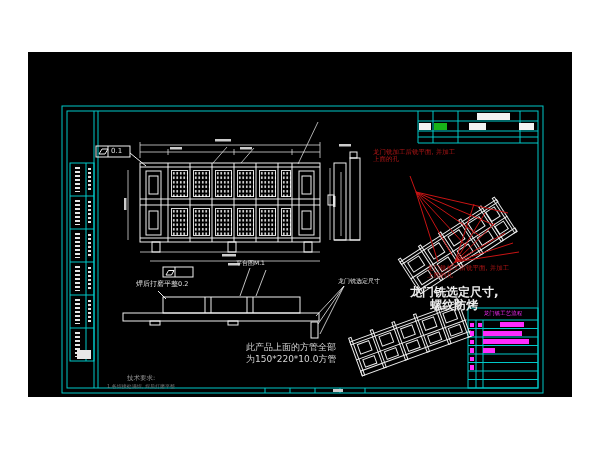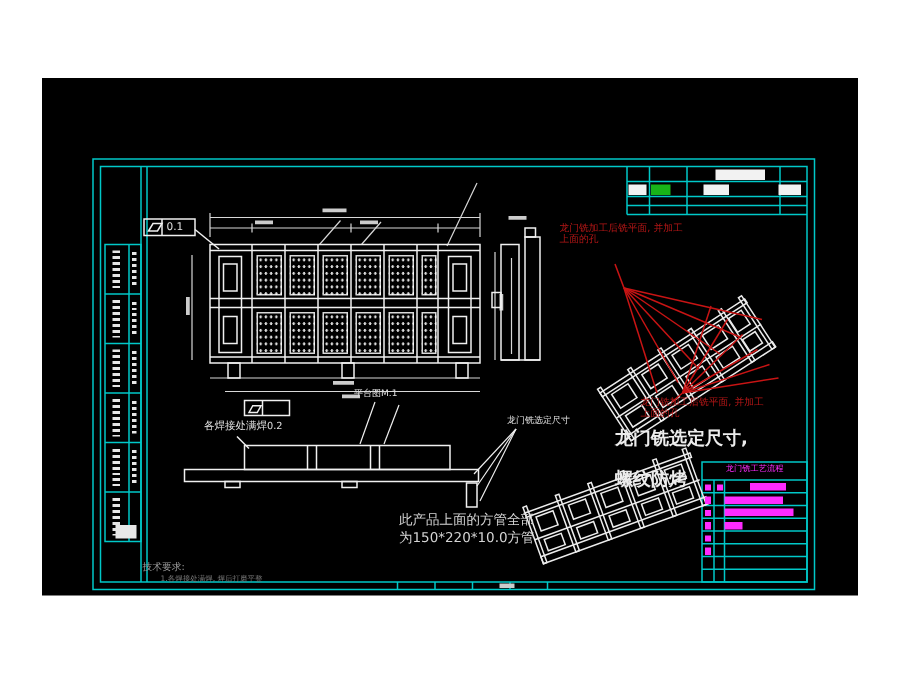--- a/index.html
+++ b/index.html
@@ -222,41 +222,41 @@
   <div class="txt red" style="left:373px;top:149px;font-size:6.5px;">
     <div>龙门铣加工后铣平面, 并加工</div>
     <div>上面的孔</div>
   </div>
 
   <div class="txt red" style="left:427px;top:265px;font-size:6.5px;">
     <div>龙门铣加工后铣平面, 并加工</div>
     <div>上面的孔</div>
   </div>
 
-  <div class="txt" style="left:136px;top:281px;font-size:7px;">各焊接处满焊</div>
+  <div class="txt" style="left:136px;top:281px;font-size:7px;">焊后打磨平整</div>
 
   <div class="txt" style="left:111px;top:147.5px;font-size:7px;">0.1</div>
 
   <div class="txt" style="left:178px;top:268.5px;font-size:6.5px;margin-top:12px;">0.2</div>
 
   <div class="txt" style="left:236px;top:260px;font-size:6px;">平台图M.1</div>
 
   <div class="txt" style="left:338px;top:278px;font-size:6px;">龙门铣选定尺寸</div>
 
   <div class="txt" style="left:410px;top:286px;font-size:12px;font-weight:bold;color:#ececec;">
     <div>龙门铣选定尺寸,</div>
-    <div style="margin-top:14px;">螺纹防烤</div>
+    <div style="margin-top:0;text-align:center;">螺纹防烤</div>
   </div>
 
-  <div class="txt" style="left:246px;top:343px;font-size:9px;color:#d4d4d4;margin-left:20px;">
+  <div class="txt" style="left:246px;top:343px;font-size:9px;color:#d4d4d4;">
     <div>此产品上面的方管全部</div>
     <div style="margin-top:2px;">为150*220*10.0方管</div>
   </div>
 
-  <div class="txt" style="left:95px;top:375px;font-size:6.5px;color:#9a9a9a;">技术要求:</div>
+  <div class="txt" style="left:95px;top:375px;font-size:6.5px;color:#9a9a9a;padding-left:32px;">技术要求:</div>
   <div class="txt" style="left:107px;top:384px;font-size:5px;color:#787878;">1.各焊接处满焊, 焊后打磨平整</div>
 
   <div class="txt mag" style="left:468px;top:310px;width:70px;text-align:center;font-size:5.5px;">龙门铣工艺流程</div>
 
   <div id="gen">
       <div class=" abs" style="position: absolute; left: 477px; top: 112.5px; width: 33px; height: 7px; background: rgb(242, 242, 242);"></div>
       <div class=" abs" style="position: absolute; left: 419px; top: 122.5px; width: 12px; height: 7px; background: rgb(242, 242, 242);"></div>
       <div class=" abs" style="position: absolute; left: 434px; top: 122.5px; width: 13px; height: 7px; background: rgb(24, 180, 24);"></div>
       <div class=" abs" style="position: absolute; left: 469px; top: 122.5px; width: 17px; height: 7px; background: rgb(242, 242, 242);"></div>
       <div class=" abs" style="position: absolute; left: 519px; top: 122.5px; width: 15px; height: 7px; background: rgb(242, 242, 242);"></div>

